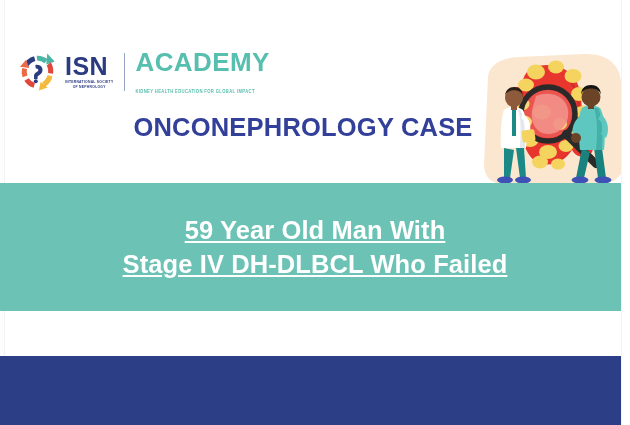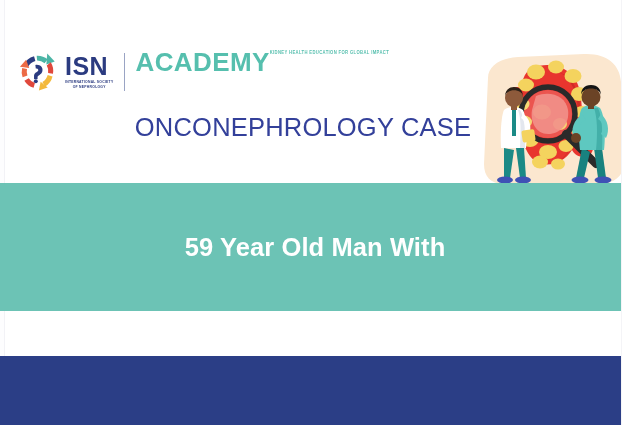--- a/index.html
+++ b/index.html
@@ -82,21 +82,21 @@
     transform: scaleY(1.15);
   }
   .logo-divider {
     width: 1px;
     height: 38px;
     background: #9aa4c4;
     margin: 0 10px 0 11px;
   }
   .acad-word {
     display: flex;
-    flex-direction: row;
+    flex-direction: column;
     justify-content: space-between;
     height: 44px;
   }
   .acad-text {
     font-size: 26px;
     font-weight: bold;
     letter-spacing: 0.4px;
     color: #56bfae;
     line-height: 0.95;
   }
@@ -112,21 +112,21 @@
 
   
   .headline {
     position: absolute;
     left: 108px;
     top: 111px;
     width: 390px;
     text-align: center;
     color: #33409a;
     font-size: 25.5px;
-    font-weight: normal;
+    font-weight: bold;
     line-height: 1.28;
     letter-spacing: 0.2px;
     z-index: 20;
   }
   .headline .ln { display: block; white-space: nowrap; }
 
   
   .teal-band {
     position: absolute;
     left: 0;
@@ -145,20 +145,21 @@
     display: flex;
     flex-direction: column;
     align-items: center;
     justify-content: center;
     color: #ffffff;
     font-size: 25.5px;
     font-weight: bold;
     line-height: 1.34;
     letter-spacing: 0.1px;
     text-align: right;
+    text-decoration: underline;
   }
   .teal-title .ln { display: block; white-space: nowrap; }
 
   
   .navy-band {
     position: absolute;
     left: 0;
     top: 356px;
     width: 630px;
     height: 69px;
@@ -317,18 +318,19 @@
         <circle cx="117" cy="45" r="9.5" fill="#6b4326"></circle>
         <path d="M107 44 C107 34 127 34 127 44 C127 37 124 33 117 33 C110 33 107 37 107 44 Z" fill="#141414"></path>
         <rect x="114" y="52" width="6" height="5" fill="#6b4326"></rect>
       </g>
     </svg>
   </div>
 
   <div class="teal-band" style="background: rgb(108, 195, 181);">
     <div class="teal-title" style="color: rgb(255, 255, 255);">
       <span class="ln">59 Year Old Man With</span>
+      <span class="ln">Stage IV DH-DLBCL Who Failed</span>
     </div>
   </div>
 
   <div class="navy-band" style="background: rgb(43, 62, 134);"></div>
 
 </div>
 
 </body></html>

